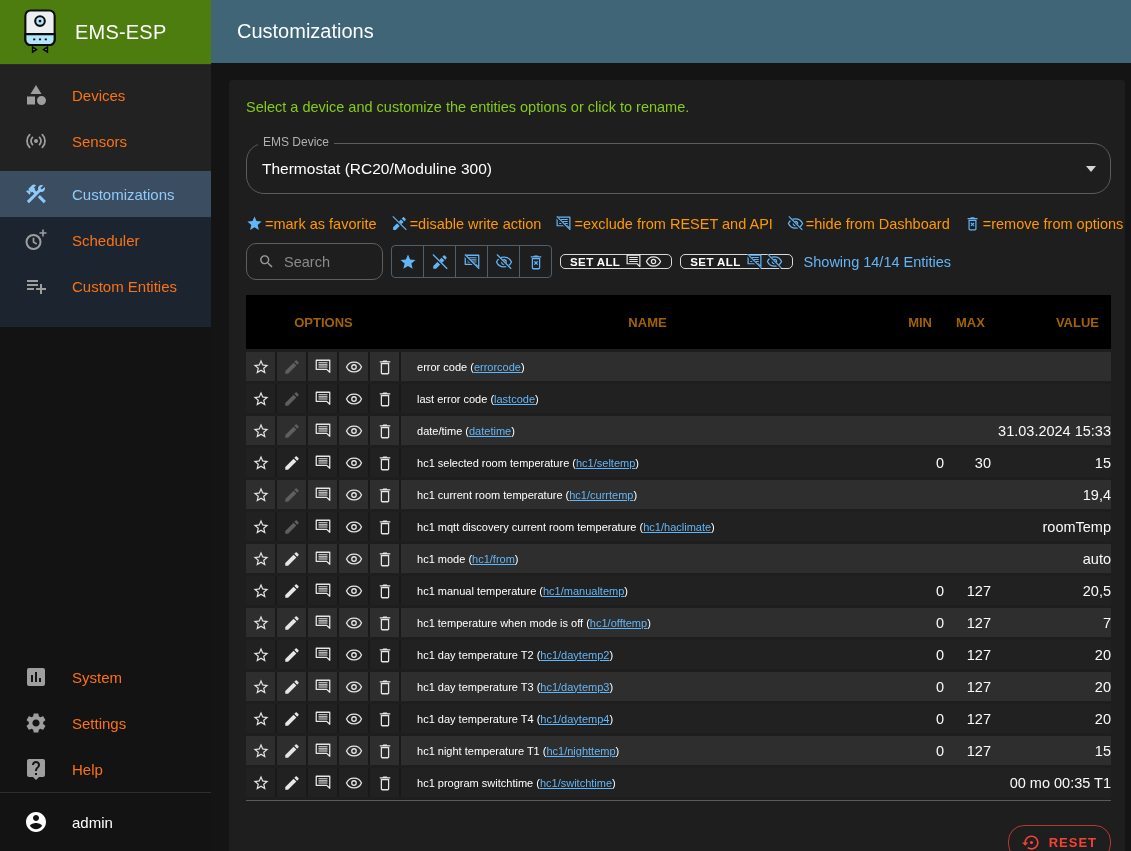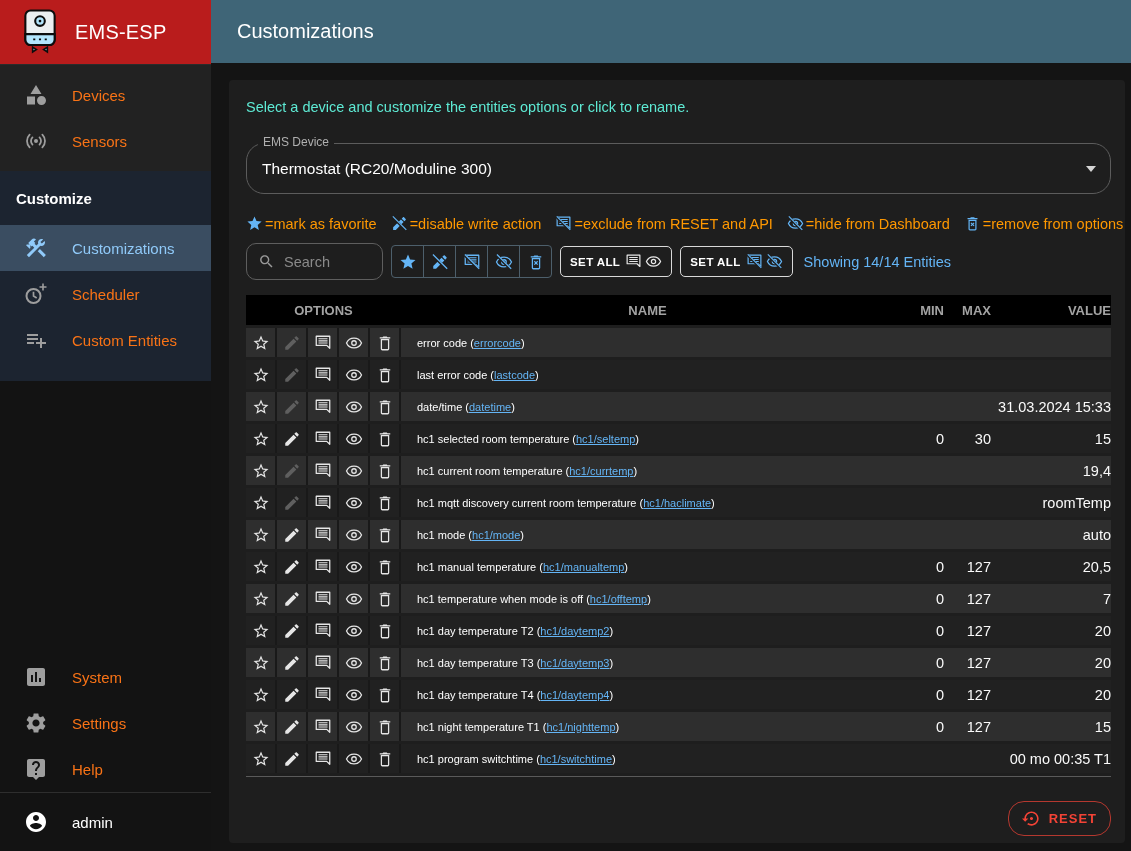--- a/index.html
+++ b/index.html
@@ -2,21 +2,21 @@
 <html><head>
 <meta charset="utf-8">
 <style>
   html,body{margin:0;padding:0;width:1131px;height:851px;overflow:hidden;
     font-family:"Liberation Sans",sans-serif;background:#131313;color:#fff;}
   .app{display:flex;width:1131px;height:851px;}
 
   
   .sidebar{width:211px;flex:0 0 211px;display:flex;flex-direction:column;background:#131313;}
   .logo-row{height:65px;flex:0 0 65px;display:flex;align-items:center;gap:15px;
-    padding-left:20px;background:#b91c1c;border-bottom:1px solid #2b2b2b;box-sizing:border-box;}
+    padding-left:20px;background:#4d7c0f;border-bottom:1px solid #2b2b2b;box-sizing:border-box;}
   .logo-row .logo{width:40px;height:46px;}
   .logo-title{font-size:20px;font-weight:500;letter-spacing:.2px;}
   .nav-item{height:46px;display:flex;align-items:center;gap:24px;padding-left:24px;cursor:pointer;}
   .nav-item .nicon{width:24px;height:24px;color:#9e9e9e;flex:0 0 24px;}
   .nav-item .nlabel{font-size:15px;font-weight:500;color:#f97316;}
   .nav-top{background:#222222;padding:7px 0;}
   .sec-customize{background:#1c2430;padding-bottom:18px;}
   .sec-header{height:54px;display:flex;align-items:center;padding-left:16px;
     font-size:15px;font-weight:700;color:#fff;}
   .nav-item.active{background:#3a4d61;}
@@ -28,21 +28,21 @@
   .user-row .nlabel{font-size:15px;font-weight:500;}
 
   
   .main{flex:1;display:flex;flex-direction:column;min-width:0;}
   .appbar{height:63px;flex:0 0 63px;background:#3f6577;display:flex;align-items:center;padding-left:26px;}
   .appbar h1{margin:0;font-size:20px;font-weight:500;color:#fff;}
   .content{flex:1;background:#141414;padding:17px 6px 8px 18px;box-sizing:border-box;}
   .card{background:#1e1e1e;border-radius:4px;height:100%;box-sizing:border-box;
     padding:19px 14px 0 17px;overflow:hidden;}
 
-  .instruction{margin:0 0 0 0;font-size:14.5px;font-weight:500;color:#5eead4;}
+  .instruction{margin:0 0 0 0;font-size:14.5px;font-weight:500;color:#84cc16;}
 
   .select{position:relative;margin-top:28px;height:51px;border:1px solid #5c5c5c;border-radius:18px;
     box-sizing:border-box;display:flex;align-items:center;cursor:pointer;}
   .select-label{position:absolute;top:-9px;left:11px;background:#1e1e1e;padding:0 5px;
     font-size:12px;color:#b0b0b0;}
   .select-value{padding-left:15px;font-size:15.5px;font-weight:500;color:#fff;}
   .select-arrow{position:absolute;right:14px;top:22px;width:0;height:0;
     border-left:5px solid transparent;border-right:5px solid transparent;border-top:6px solid #d5d5d5;}
 
   .legend{margin-top:21px;display:flex;align-items:center;font-size:14.5px;font-weight:500;color:#ff9800;}
@@ -54,32 +54,32 @@
     display:flex;align-items:center;gap:7px;padding-left:11px;background:transparent;}
   .search .sic{width:17px;height:17px;color:#9a9a9a;flex:0 0 17px;}
   .search input{border:none;outline:none;background:transparent;color:#e0e0e0;
     font-size:14.5px;width:90px;font-family:"Liberation Sans",sans-serif;}
   .search input::placeholder{color:#8a8a8a;opacity:1;}
   .igroup{margin-left:8px;display:flex;border:1px solid #4d5f6b;border-radius:4px;height:33px;box-sizing:border-box;}
   .gbtn{width:31px;display:flex;align-items:center;justify-content:center;border-right:1px solid #4d5f6b;
     cursor:pointer;background:transparent;}
   .gbtn:last-child{border-right:none;}
   .gbtn .gic{width:18px;height:18px;color:#64b5f6;}
-  .setall{margin-left:8px;height:31px;border:1px solid #d9d9d9;border-radius:5px;background:transparent;
+  .setall{margin-left:8px;height:15px;border:1px solid #d9d9d9;border-radius:5px;background:transparent;
     display:flex;align-items:center;gap:3px;padding:0 9px;cursor:pointer;color:#fff;}
   .setall .sa-label{font-size:11.5px;font-weight:700;letter-spacing:.4px;color:#fff;margin-right:2px;
     font-family:"Liberation Sans",sans-serif;}
   .setall .saic{width:17px;height:17px;color:#e8e8e8;}
   .setall.off .saic{color:#64b5f6;}
   .showing{margin-left:11px;font-size:14.5px;font-weight:500;color:#64b5f6;}
 
   .tblwrap{margin-top:12px;border-bottom:1px solid #5a5a5a;}
   table.ent{width:100%;border-collapse:separate;border-spacing:0 3px;table-layout:fixed;}
   table.ent thead tr{background:#000;}
-  table.ent th{height:30px;font-size:13px;font-weight:700;color:#a3a3a3;padding:0;}
+  table.ent th{height:30px;font-size:13px;font-weight:700;color:#a16207;padding:12px;}
   th.h-name{text-align:center;}
   th.h-min,th.h-max{text-align:right;}
   th.h-value{text-align:right;padding-right:30px;}
   table.ent tbody tr:nth-child(odd){background:#2e2e2e;}
   table.ent tbody tr:nth-child(even){background:#212121;}
   td.opt{width:31px;height:29px;text-align:center;border-right:2px solid #191919;padding:0;cursor:pointer;}
   td.opt .ic{width:18px;height:18px;vertical-align:-4px;color:#e6e6e6;}
   td.opt.disabled{cursor:default;}
   td.opt.disabled .ic{color:#5f5f5f;}
   td.name{padding-left:16px;font-size:11px;color:#fff;white-space:nowrap;overflow:hidden;}
@@ -208,21 +208,20 @@
       </div>
       <div class="nav-item">
         <svg class="nicon">
             <use href="#i-sensors"></use>
           </svg>
         <span class="nlabel">Sensors</span>
       </div>
     </nav>
 
     <div class="sec-customize">
-      <div class="sec-header">Customize</div>
       <div class="nav-item active">
         <svg class="nicon">
             <use href="#i-construction"></use>
           </svg>
         <span class="nlabel">Customizations</span>
       </div>
       <div class="nav-item">
         <svg class="nicon">
             <use href="#i-scheduler"></use>
           </svg>
@@ -521,21 +520,21 @@
                     </svg></td>
                   <td class="opt"><svg class="ic" viewBox="0 0 24 24">
                       <use href="#i-comment"></use>
                     </svg></td>
                   <td class="opt"><svg class="ic" viewBox="0 0 24 24">
                       <use href="#i-eye"></use>
                     </svg></td>
                   <td class="opt"><svg class="ic" viewBox="0 0 24 24">
                       <use href="#i-trash"></use>
                     </svg></td>
-                  <td class="name">hc1 mode (<a href="#">hc1/mode</a>)</td>
+                  <td class="name">hc1 mode (<a href="#">hc1/from</a>)</td>
                   <td class="num"></td>
                   <td class="num"></td>
                   <td class="num">auto</td>
                 </tr>
                 <tr>
                   <td class="opt"><svg class="ic" viewBox="0 0 24 24">
                       <use href="#i-star-o"></use>
                     </svg></td>
                   <td class="opt"><svg class="ic" viewBox="0 0 24 24">
                       <use href="#i-edit"></use>

